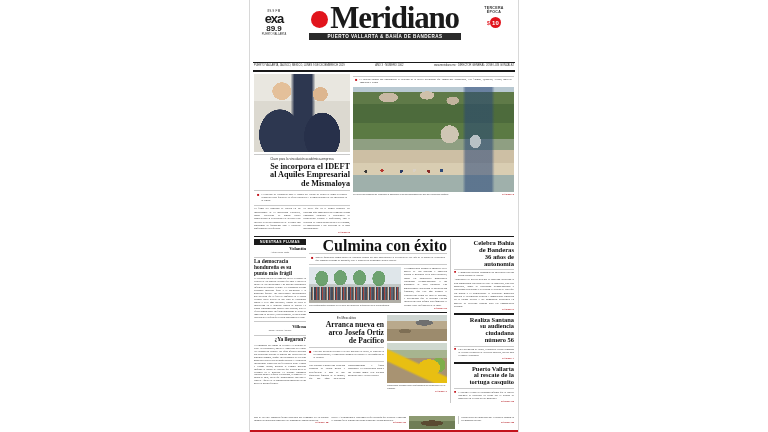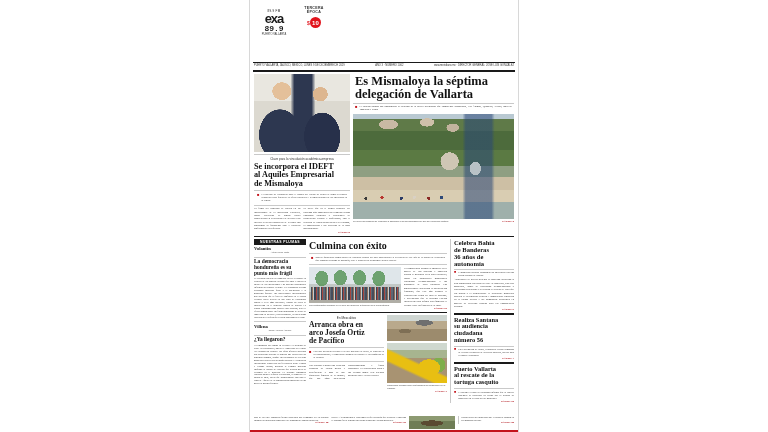--- a/index.html
+++ b/index.html
@@ -43,21 +43,21 @@
     flex:0 0 auto;
     margin-top:2px;
   }
   .exa-top { font-size:3px; letter-spacing:.3px; color:#222; font-family:"Liberation Sans",sans-serif; }
   .exa-word {
     font-family:"Liberation Sans", sans-serif;
     font-weight:bold; font-size:13px; line-height:12px;
     color:#1a1a1a; letter-spacing:-1px;
   }
   .exa-num {
-    font-family:Liberation Mono, monospace;
+    font-family:Liberation Sans, sans-serif;
     font-weight:bold; font-size:8px; line-height:8px; color:#1a1a1a;
   }
   .exa-sub { font-size:2.6px; color:#333; font-family:"Liberation Sans",sans-serif; }
 
   .brand-block {
     flex:1 1 auto;
     position:relative;
     display:flex; flex-direction:column; align-items:center;
     margin-left:2px;
   }
@@ -127,21 +127,21 @@
   }
   .kicker-bar {
     background:#1a1a1a; color:#fff;
     font-family:"Liberation Sans", sans-serif;
     font-weight:bold; font-size:3.4px; line-height:6px;
     letter-spacing:.4px; text-align:center;
   }
   .hl {
     font-family:"Liberation Serif", serif;
     font-weight:bold; color:#111;
-    text-align:left;
+    text-align:right;
   }
   .byline {
     font-family:"Liberation Sans", sans-serif;
     font-size:2.5px; color:#555; text-align:center; line-height:3.6px;
   }
   .body-txt {
     font-family:"Liberation Serif", serif;
     font-size:2.55px; line-height:3.35px;
     text-align:justify; color:#2a2a2a;
     hyphens:auto;
@@ -283,20 +283,27 @@
   <div class="sheet">
 
     <div class="masthead">
       <div class="exa-logo">
         <div class="exa-top">89.9 FM</div>
         <div class="exa-word">exa</div>
         <div class="exa-num">89.9</div>
         <div class="exa-sub">PUERTO VALLARTA</div>
       </div>
 
+      <div class="brand-block">
+        <div class="brand-row">
+          <span class="red-dot"></span>
+          <span class="brand-title">Meridiano</span>
+        </div>
+        <div class="brand-strip">PUERTO VALLARTA &amp; BAHÍA DE BANDERAS</div>
+      </div>
 
       <div class="epoca">
         <div class="epoca-l1">TERCERA</div>
         <div class="epoca-l2">ÉPOCA</div>
         <div class="price-badge">
           <span class="price-cur">$</span>
           <span class="price-circle">10</span>
         </div>
       </div>
     </div>
@@ -327,24 +334,20 @@
         </div>
         <div class="hr-thin"></div>
         <div style="display:flex;gap:3px;">
           <div class="body-txt" style="flex:1;">La firma del convenio se realizó en las instalaciones de la institución educativa, donde directivos de ambas partes coincidieron en la necesidad de acercar a los jóvenes al sector productivo de la bahía con programas de formación dual y prácticas profesionales certificadas.</div>
           <div class="body-txt" style="flex:1;">Se prevé que en el primer semestre del próximo año comiencen los primeros cursos conjuntos dirigidos a estudiantes de bachillerato técnico y profesional, con el respaldo de empresarios locales del turismo, la construcción y los servicios de la zona metropolitana.</div>
         </div>
         <div class="pagref">PÁGINA 5</div>
       </div>
 
       <div style="flex:1;">
-        <div class="hl" style="font-size:12.5px; line-height:13px; text-align:left; padding:1px 0 0 2px;">
-          <div>Es Mismaloya la séptima</div>
-          <div>delegación de Vallarta</div>
-        </div>
         <div class="hr-thin"></div>
         <div style="display:flex;gap:2px;padding:0 2px;">
           <span style="color:#c3131b;font-size:4px;line-height:4px;">■</span>
           <div class="body-txt" style="font-size:2.6px;line-height:3.3px;">El cabildo aprobó por unanimidad la creación de la nueva delegación que comprende Mismaloya, Las Ánimas, Quimixto, Yelapa, Boca de Tomatlán y Pizota</div>
         </div>
         <div class="photo ph-beach" style="height:105px;margin-top:2px;"></div>
         <div style="display:flex;gap:3px;align-items:flex-start;">
           <div class="cap" style="flex:1;">La nueva delegación de Mismaloya agrupará a las comunidades del sur del municipio costero.</div>
           <div class="pagref" style="white-space:nowrap;padding-top:1px;">PÁGINA 3</div>
         </div>
@@ -373,21 +376,21 @@
           <div class="byline">Jorge Villena Aguirre</div>
           <div class="hr-thin"></div>
           <div class="hl" style="font-size:5.4px;line-height:5.6px;">¿Ya llegaron?</div>
           <div class="body-txt" style="font-size:2.3px;line-height:2.95px;padding-top:1px;">La temporada alta asoma en la bahía y la pregunta se repite en restaurantes, hoteles y comercios del centro: ¿ya llegaron los turistas? Las cifras oficiales anticipan una ocupación superior al ochenta por ciento para las próximas semanas, aunque los prestadores de servicios mantienen cautela tras un otoño irregular. El aeropuerto internacional reporta nuevas frecuencias desde Canadá y Estados Unidos, mientras la terminal marítima confirma la llegada de cruceros que dejarán miles de visitantes en el malecón. La derrama económica esperada obliga a reforzar la seguridad, la limpieza y el abasto de agua, tareas que históricamente han sido el talón de Aquiles de la administración municipal en los meses de mayor afluencia.</div>
         </div>
       </div>
 
       <div style="flex:1;">
 
         <div>
-          <div class="hl" style="font-size:10px;line-height:11.4px;padding-top:1px;">
+          <div class="hl" style="font-size:16px;line-height:11.4px;padding-top:1px;">
             <div>Culmina con éxito</div>
           </div>
           <div class="hr-thin"></div>
           <div style="display:flex;gap:2px;padding:0 2px;">
             <span style="color:#c3131b;font-size:4px;line-height:4px;">■</span>
             <div class="body-txt" style="font-size:2.5px;line-height:3.2px;">Más de quinientos competidores de distintos estados del país participaron en la edición de este año de la prueba de resistencia que combina ciclismo de montaña, trote y natación en un mismo circuito costero.</div>
           </div>
           <div class="hr-thin"></div>
           <div style="display:flex;gap:3px;">
             <div style="flex:0 0 92px;">
@@ -401,21 +404,21 @@
           </div>
         </div>
 
         <div class="hr-dark"></div>
 
         <div>
           <div style="display:flex;gap:3px;">
             <div style="flex:1;">
               <div class="kicker">En Mezcalitos</div>
               <div class="hl" style="font-size:7.6px;line-height:8px;">
-                <div>Arranca obra en</div>
+                <div>Arranca nueva en</div>
                 <div>arco Josefa Ortiz</div>
                 <div>de Pacífico</div>
               </div>
               <div class="hr-thin"></div>
               <div style="display:flex;gap:2px;">
                 <span style="color:#c3131b;font-size:4px;line-height:4px;">■</span>
                 <div class="body-txt" style="font-size:2.4px;line-height:3.1px;">Con una inversión cercana a los diez millones de pesos, se renovará la red hidrosanitaria, el empedrado ahogado en concreto y las banquetas de la vialidad.</div>
               </div>
               <div class="hr-thin"></div>
               <div class="body-txt" style="column-count:2;column-gap:3px;">Los trabajos tendrán una duración estimada de cuatro meses y beneficiarán a más de mil quinientas familias de la colonia, que por años padecieron encharcamientos y fugas constantes. La dependencia pidió a los vecinos tomar vías alternas mientras dure el cierre parcial.</div>

